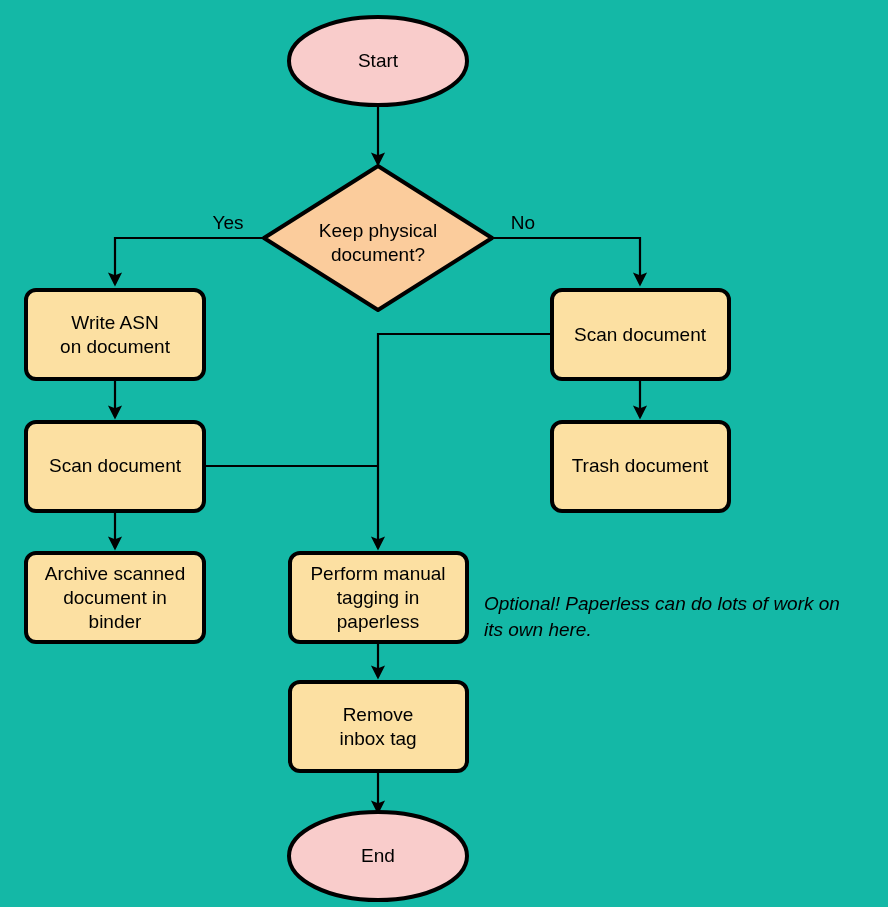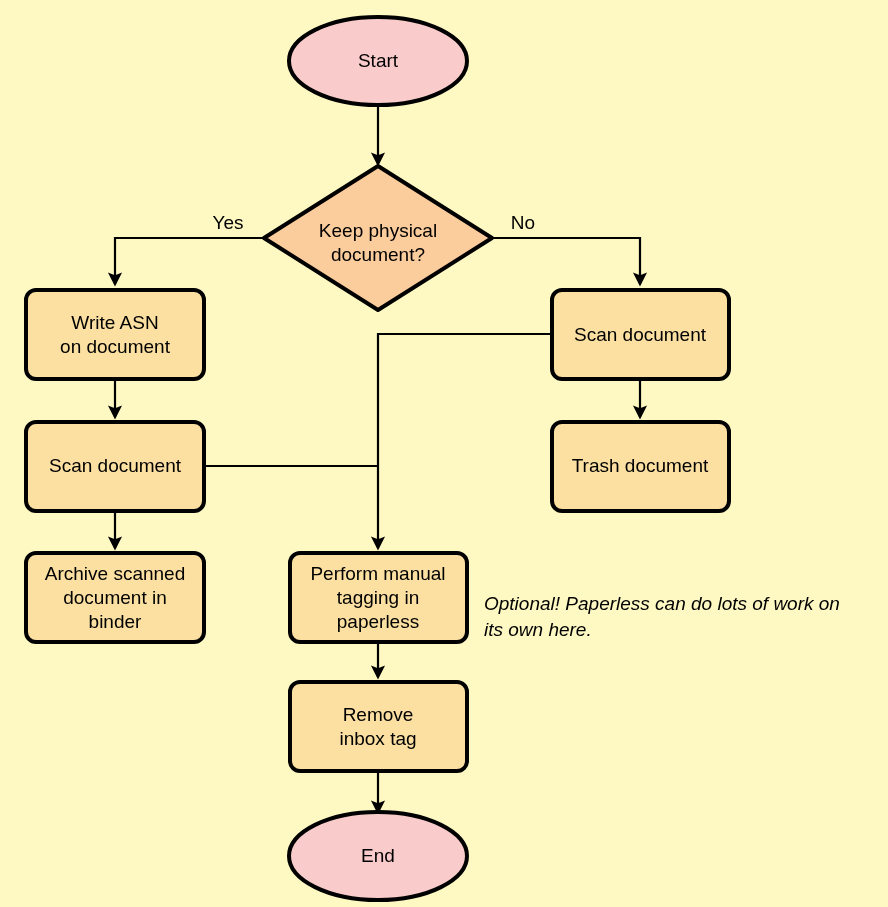--- a/index.html
+++ b/index.html
@@ -4,21 +4,21 @@
 <style>
   html, body {
     margin: 0;
     padding: 0;
     background: #ffffff;
   }
   #canvas {
     position: relative;
     width: 888px;
     height: 907px;
-    background: #fef9c3;
+    background: #14b8a6;
     overflow: hidden;
     font-family: "Liberation Sans", sans-serif;
   }
   #flow-svg {
     position: absolute;
     left: 0;
     top: 0;
     width: 888px;
     height: 907px;
   }

